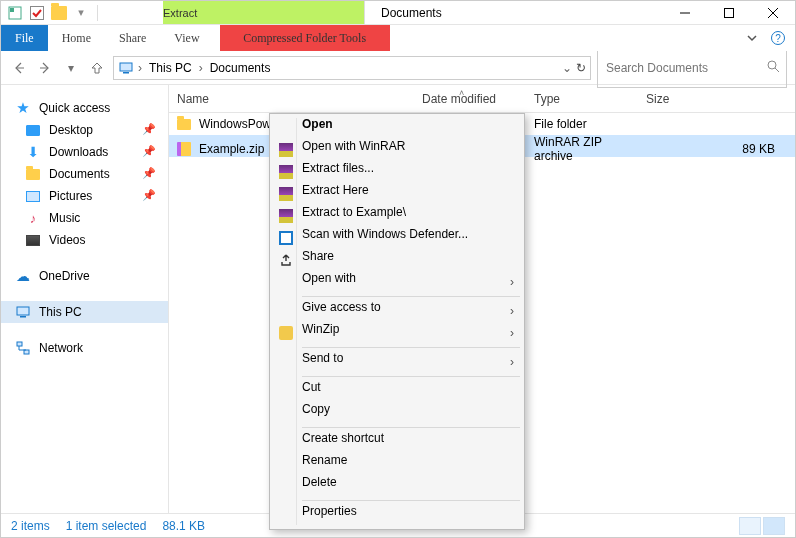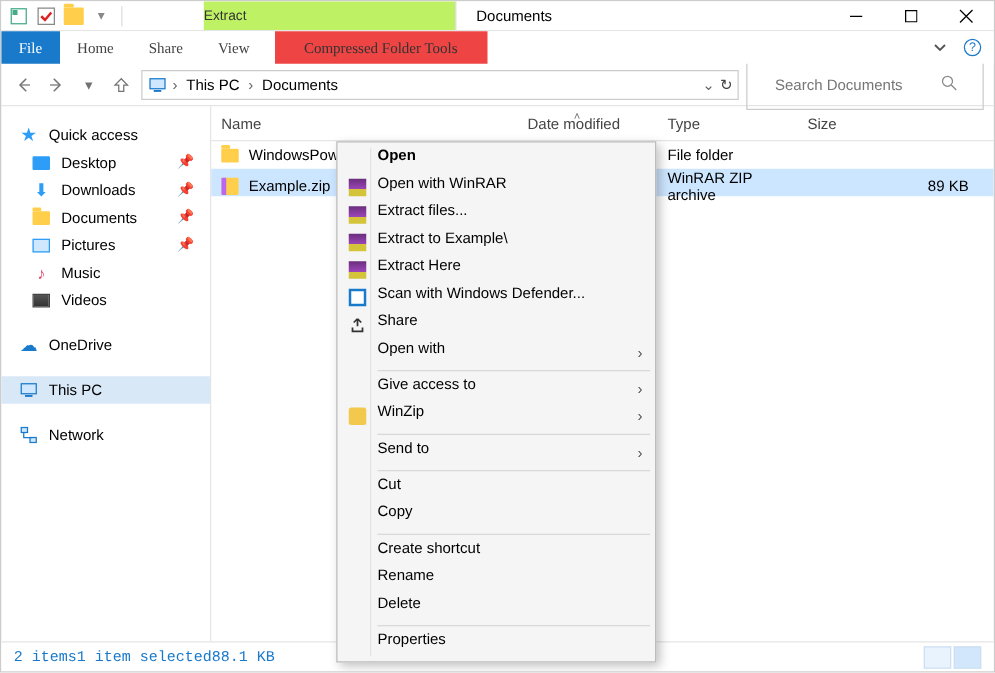--- a/index.html
+++ b/index.html
@@ -57,21 +57,21 @@
   .addressbar {
     flex:1; display:flex; align-items:center; height:24px;
     border:1px solid #ccc; padding:0 4px; gap:4px;
   }
   .addr-icon { width:16px; height:16px; display:flex; align-items:center; justify-content:center;}
   .addr-seg { padding:0 3px; }
   .addr-chev { color:#666; }
   .addr-right { margin-left:auto; display:flex; gap:4px; align-items:center;}
   .searchbox {
     width:190px; height:40px; border:1px solid #ccc; display:flex; align-items:center;
-    padding:0 20px; gap:6px; color:#8a8a8a;
+    padding:0 6px; gap:6px; color:#8a8a8a;
   }
   .searchbox input {
     border:none; outline:none; font-size:12px; width:100%; color:#333; background:transparent;
   }
 
   
   .content { display:flex; height: calc(538px - 24px - 26px - 34px - 24px - 2px); }
 
   
   .sidebar { width:168px; border-right:1px solid #e5e5e5; padding-top:12px;}
@@ -113,22 +113,22 @@
   }
   .row.selected { background:#cde6ff; }
   .cell { padding-left:8px; display:flex; align-items:center; gap:8px;}
   .cell.right { justify-content:flex-end; padding-right:20px;}
   .file-name .fold, .file-name .zip { flex:0 0 auto;}
   .zip { width:14px;height:14px;background:linear-gradient(#b6e 0 0) left/4px 100% no-repeat,#ffcf4b;border-radius:1px;}
 
   
   .status {
     position:absolute; left:0; right:0; bottom:0; height:24px;
-    display:flex; align-items:center; padding:0 10px; 
-    border-top:1px solid #e5e5e5; background:#fff; color:#1979ca;font-family:Liberation Mono, monospace;
+    display:flex; align-items:center; padding:0 10px; gap:16px;
+    border-top:1px solid #e5e5e5; background:#fff; color:#1979ca;
   }
   .status .sb-right { margin-left:auto; display:flex; gap:2px;}
   .viewbtn { width:22px; height:18px; border:1px solid #cde0f2; background:#e9f3fd;}
   .viewbtn+.viewbtn { background:#d2e7fb;}
 
   
   .ctxmenu {
     position:absolute; left:268px; top:112px; width:256px;
     background:#f5f5f5; border:1px solid #bcbcbc;
     box-shadow:3px 3px 8px rgba(0,0,0,.25);
@@ -407,27 +407,27 @@
   <div class="mi">
     <span class="mi-icon">
         <span class="rar"></span>
       </span>
     <span>Extract files...</span>
   </div>
   <div class="mi">
     <span class="mi-icon">
         <span class="rar"></span>
       </span>
+    <span>Extract Here</span>
+  </div>
+  <div class="mi">
+    <span class="mi-icon">
+        <span class="rar"></span>
+      </span>
     <span>Extract to Example\</span>
-  </div>
-  <div class="mi">
-    <span class="mi-icon">
-        <span class="rar"></span>
-      </span>
-    <span>Extract Here</span>
   </div>
   <div class="mi">
     <span class="mi-icon">
         <span class="def"></span>
       </span>
     <span>Scan with Windows Defender...</span>
   </div>
   <div class="mi">
     <span class="mi-icon shr">
       <svg width="14" height="14" viewBox="0 0 14 14">

